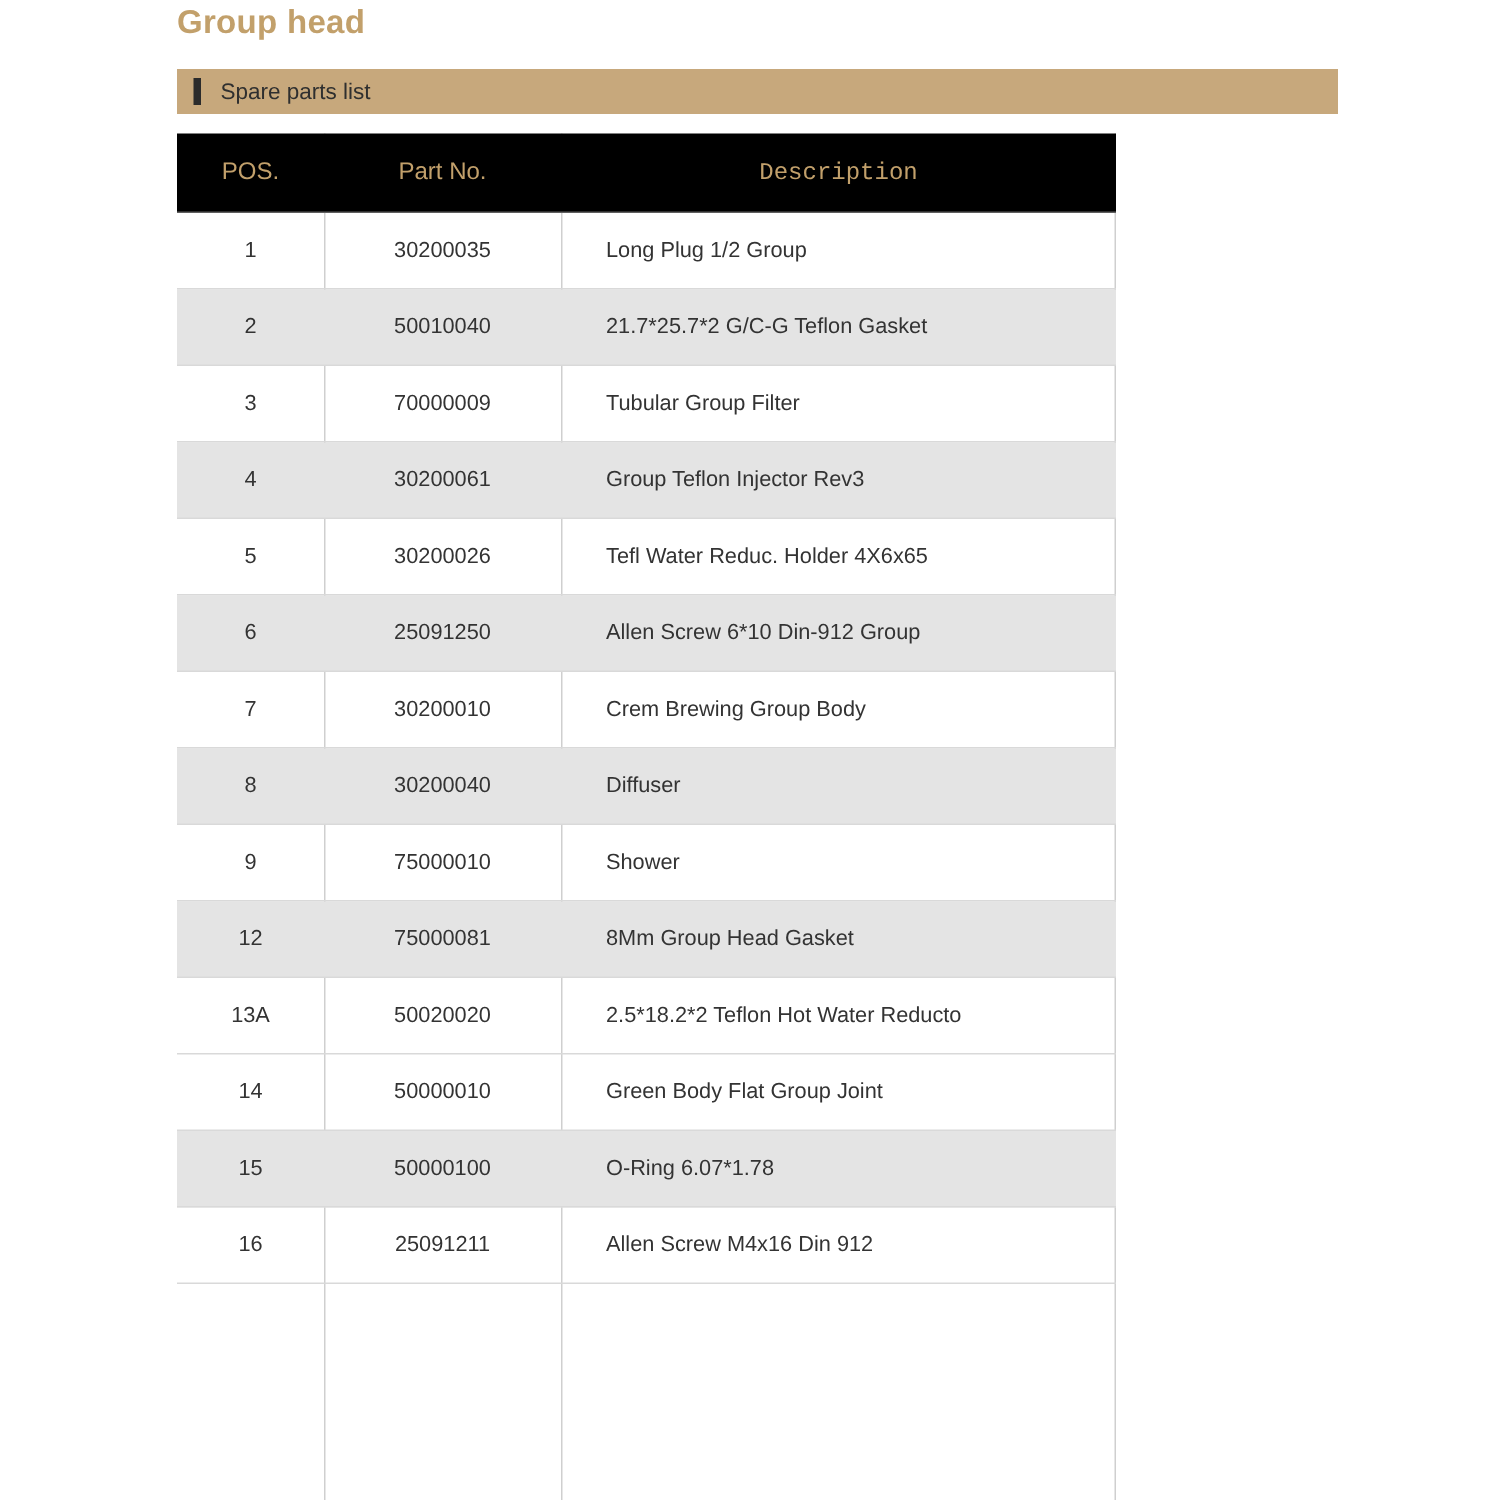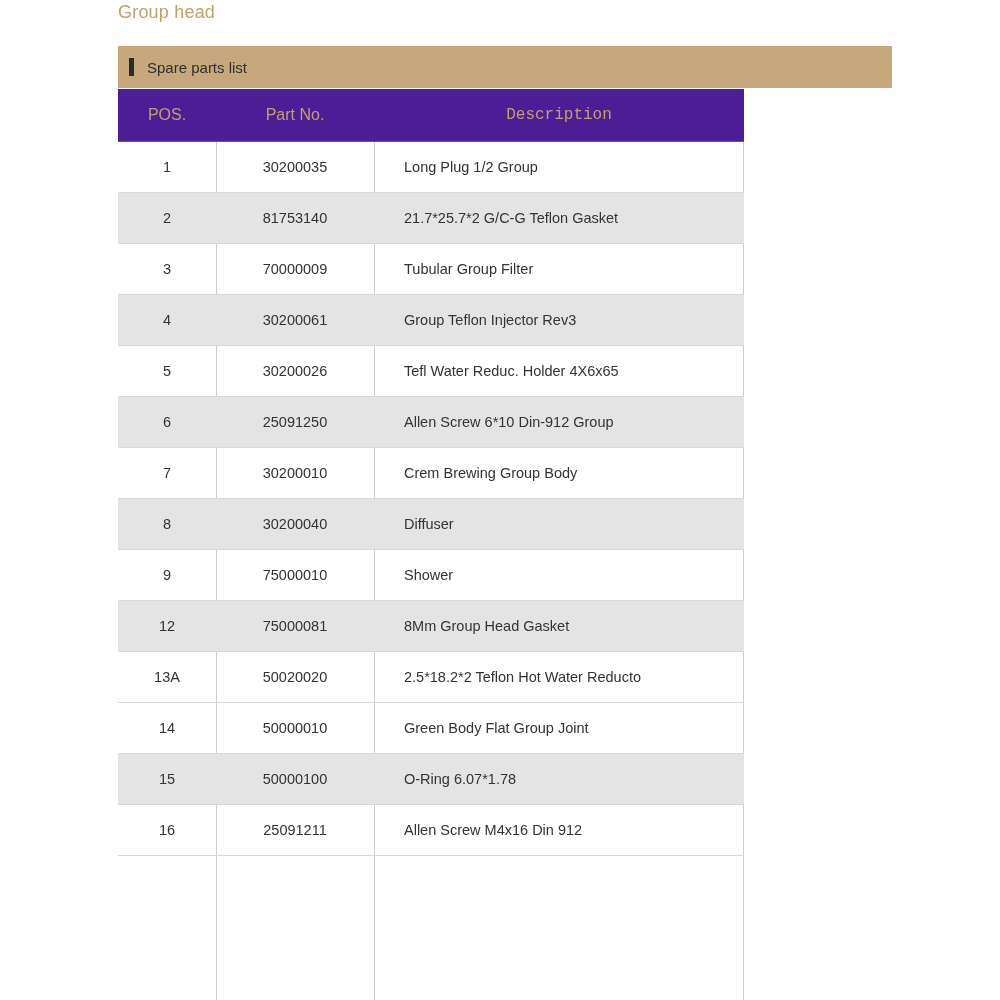--- a/index.html
+++ b/index.html
@@ -17,31 +17,31 @@
   .page {
     position: relative;
     width: 1000px;
     height: 1000px;
     box-sizing: border-box;
   }
   .page-title {
     position: absolute;
     left: 118px;
     top: 2px;
-    font-size: 18px;
+    font-size: 22px;
     color: #c2a06b;
     letter-spacing: 0.2px;
-    font-weight: 400;
+    font-weight: 700;
   }
   .banner {
     position: absolute;
     left: 118px;
     top: 46px;
     width: 774px;
-    height: 42px;
+    height: 30px;
     background: #c7a87c;
     display: flex;
     align-items: center;
   }
   .banner-mark {
     width: 5px;
     height: 18px;
     background: #2b2b2b;
     margin-left: 11px;
     margin-right: 13px;
@@ -58,21 +58,21 @@
     width: 626px;
     table-layout: fixed;
   }
   table.parts th {
     font-weight: 400;
     color: #c2a06b;
     font-size: 16px;
     height: 52px;
     vertical-align: middle;
     border-bottom: 1px solid #5f5f5f;
-    background: #4c1d95;
+    background: #000000;
     padding: 0;
   }
   table.parts td {
     font-size: 14.5px;
     color: #333333;
     height: 50px;
     vertical-align: middle;
     padding: 0;
     border-bottom: 1px solid #d9d9d9;
   }
@@ -120,21 +120,21 @@
       </tr>
     </thead>
     <tbody>
       <tr>
         <td class="col-pos">1</td>
         <td class="col-part">30200035</td>
         <td class="col-desc">Long Plug 1/2 Group</td>
       </tr>
       <tr class="alt">
         <td class="col-pos">2</td>
-        <td class="col-part">81753140</td>
+        <td class="col-part">50010040</td>
         <td class="col-desc">21.7*25.7*2  G/C-G Teflon Gasket</td>
       </tr>
       <tr>
         <td class="col-pos">3</td>
         <td class="col-part">70000009</td>
         <td class="col-desc">Tubular Group Filter</td>
       </tr>
       <tr class="alt">
         <td class="col-pos">4</td>
         <td class="col-part">30200061</td>

